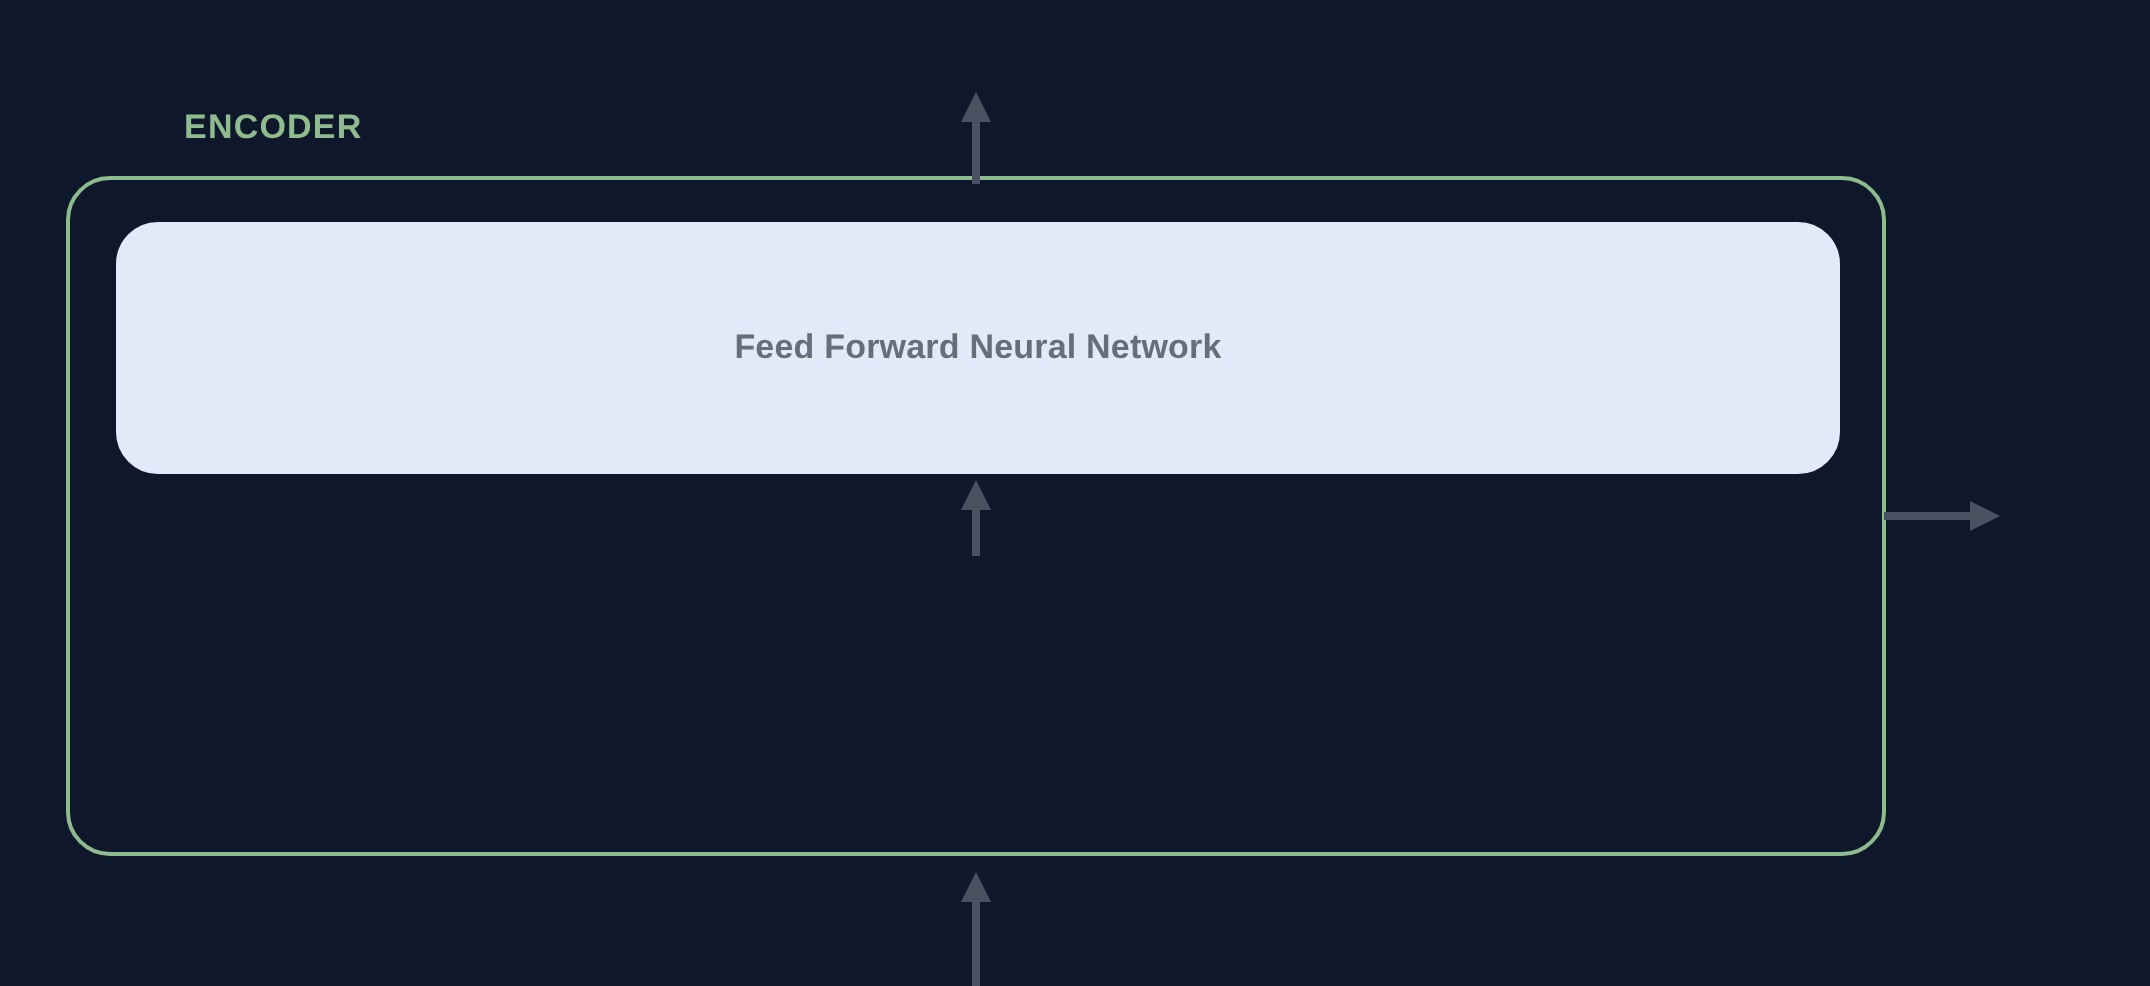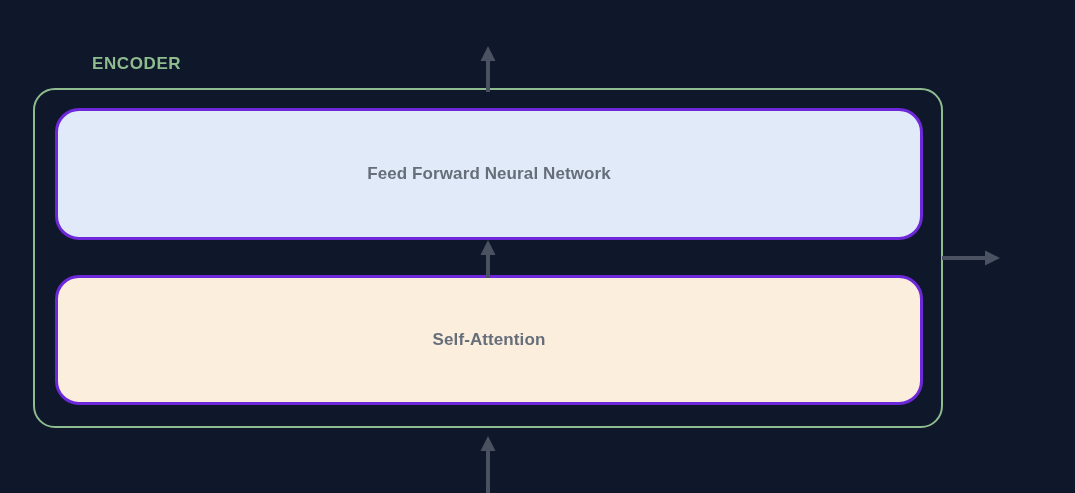--- a/index.html
+++ b/index.html
@@ -37,21 +37,21 @@
     font-weight: 600;
     letter-spacing: 0.6px;
     color: #8fbc8f;
     white-space: nowrap;
     line-height: 1;
   }
   
   .layer-box {
     position: absolute;
     box-sizing: border-box;
-    border: 3px solid #6d28d9;
+    border: 3px solid #0f172a;
     border-radius: 24px;
     display: flex;
     align-items: center;
     justify-content: center;
   }
   .layer-label {
     font-size: 17px;
     font-weight: 600;
     color: #666e7a;
     letter-spacing: 0.1px;
@@ -87,23 +87,20 @@
 <div id="canvas">
 
   <div class="encoder-label">ENCODER</div>
 
   <div class="encoder-box"></div>
 
   <div class="layer-box ffn-box">
     <span class="layer-label">Feed Forward Neural Network</span>
   </div>
 
-  <div class="layer-box attn-box">
-    <span class="layer-label">Self-Attention</span>
-  </div>
 
   <svg class="arrow arrow-top" viewBox="0 0 36 48">
     <path d="M18 48 L18 10" stroke="#4a5160" stroke-width="4" fill="none"></path>
     <path d="M18 2 L25.5 17 L10.5 17 Z" fill="#4a5160"></path>
   </svg>
 
   <svg class="arrow arrow-mid" viewBox="0 0 36 40">
     <path d="M18 40 L18 12" stroke="#4a5160" stroke-width="4" fill="none"></path>
     <path d="M18 2 L25.5 17 L10.5 17 Z" fill="#4a5160"></path>
   </svg>

